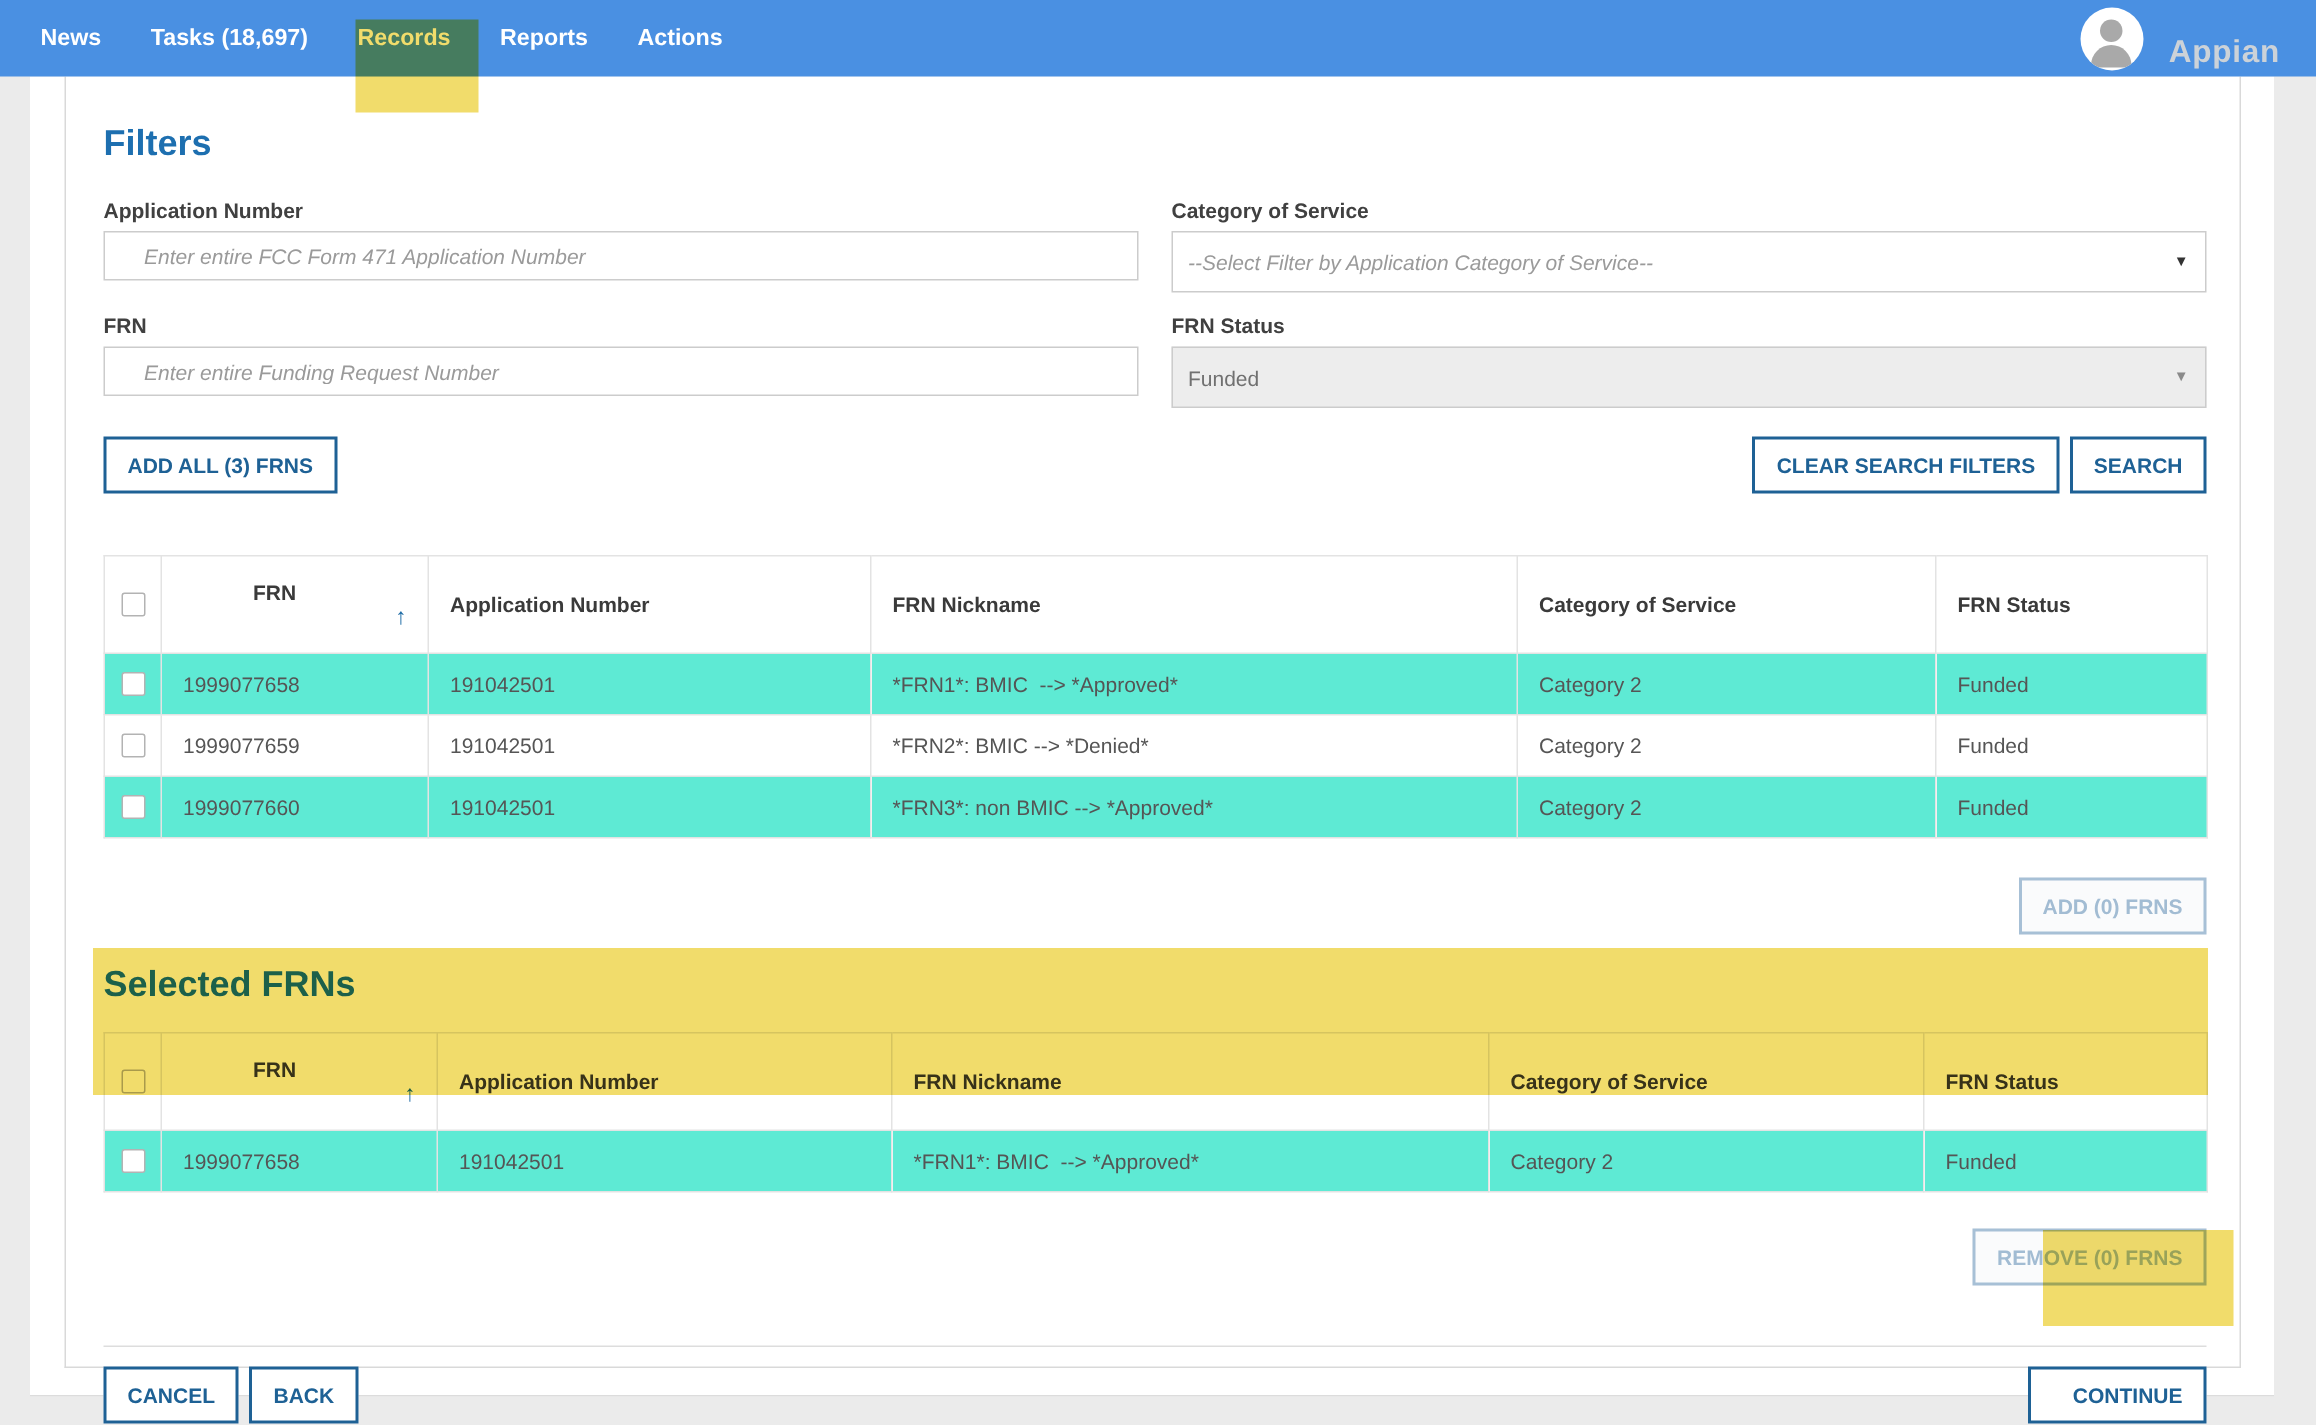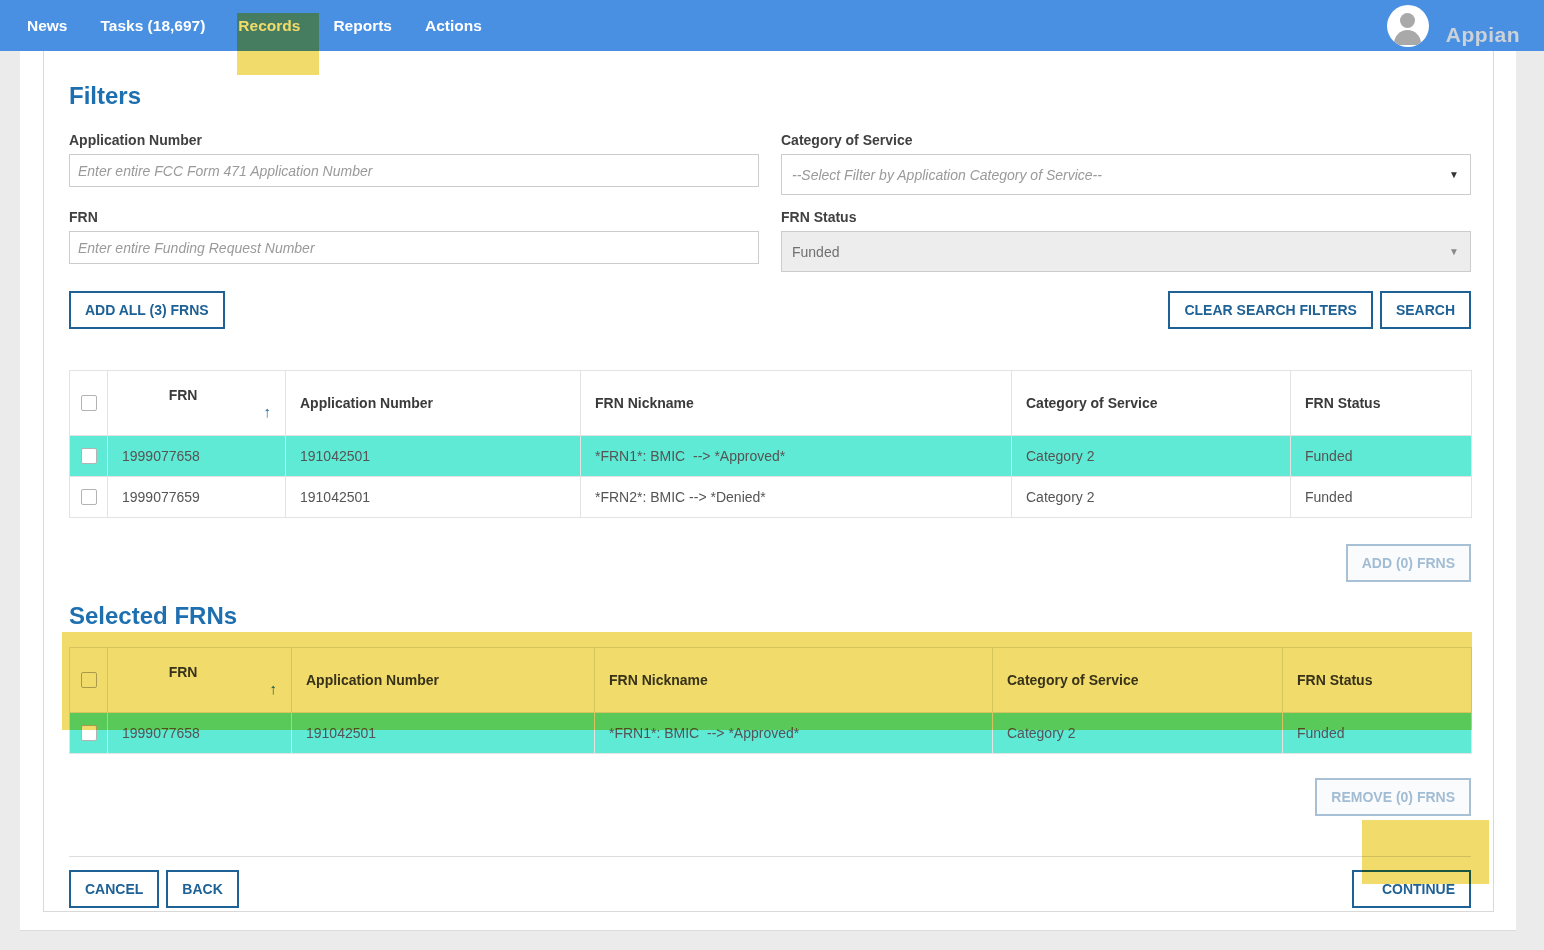--- a/index.html
+++ b/index.html
@@ -54,21 +54,21 @@
   
   .filter-grid {
     margin-top: 8px;
     display: grid; grid-template-columns: 690px 690px; column-gap: 22px;
   }
   .field label {
     display: block; margin: 14px 0 6px; font-size: 14px; font-weight: 700; color: #404040;
   }
   .text-input {
     width: 100%; height: 33px; border: 1px solid #cccccc; background: #fff;
-    padding: 0 8px; font-size: 14px; color: #444;
+    padding: 0 26px; font-size: 14px; color: #444;
     font-family: "Liberation Sans", sans-serif; outline: none;
   }
   .text-input::placeholder { color: #9a9a9a; font-style: italic; }
   .select {
     position: relative; width: 100%; height: 41px; border: 1px solid #cccccc;
     background: #fff; display: flex; align-items: center; padding: 0 30px 0 10px;
     font-size: 14px; cursor: pointer;
   }
   .select .sel-text { color: #9a9a9a; font-style: italic; white-space: nowrap; overflow: hidden; }
   .select .caret {
@@ -221,20 +221,28 @@
           <td>Funded</td>
         </tr>
         <tr>
           <td class="cb-cell"><span class="cb"></span></td>
           <td>1999077659</td>
           <td>191042501</td>
           <td>*FRN2*: BMIC --&gt; *Denied*</td>
           <td>Category 2</td>
           <td>Funded</td>
         </tr>
+        <tr class="stripe">
+          <td class="cb-cell"><span class="cb"></span></td>
+          <td>1999077660</td>
+          <td>191042501</td>
+          <td>*FRN3*: non BMIC --&gt; *Approved*</td>
+          <td>Category 2</td>
+          <td>Funded</td>
+        </tr>
       </tbody>
     </table>
 
     <div class="add-row">
       <button class="btn disabled">ADD (0) FRNS</button>
     </div>
 
     <h1 class="section selected-title">Selected FRNs</h1>
 
     <table class="grid selected">

